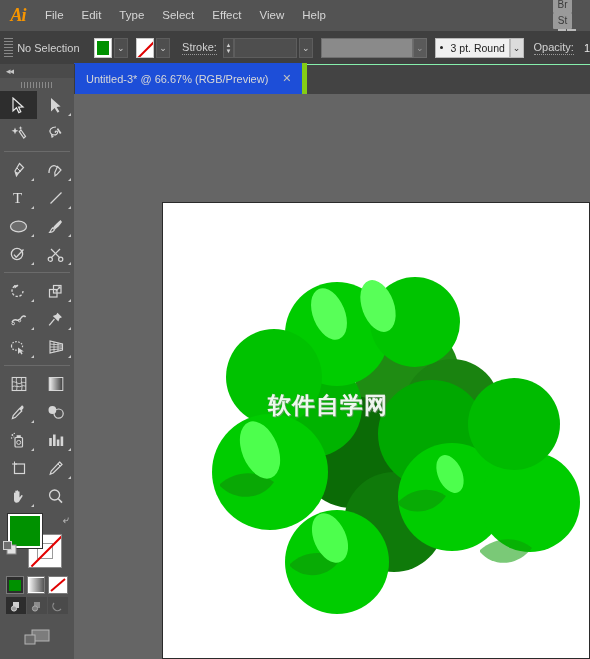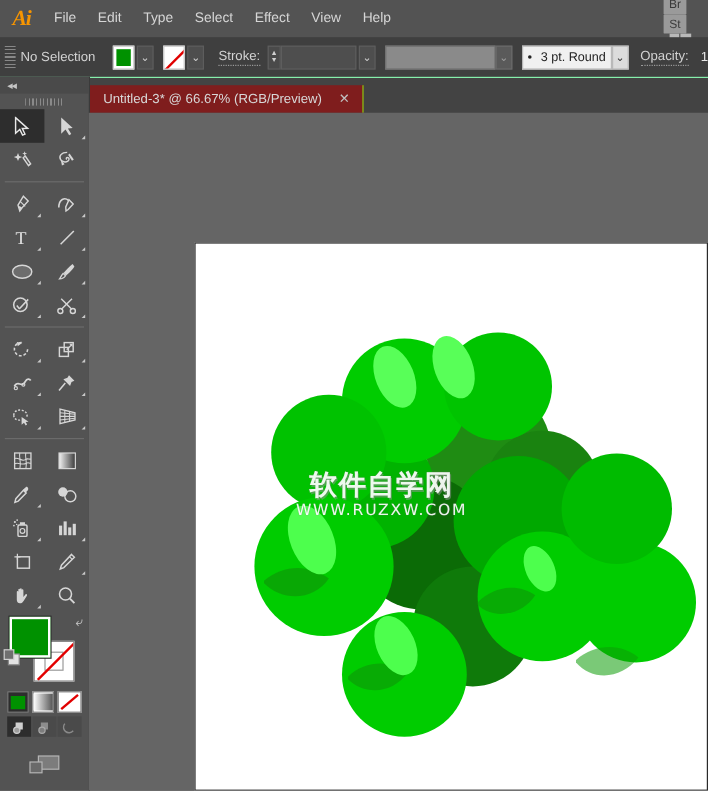--- a/index.html
+++ b/index.html
@@ -99,22 +99,22 @@
     color:#9d9d9d;font-size:9px;
   }
   .opacity-val{color:#e8e8e8;font-size:11px;margin-left:4px;}
 
   
   .tabbar{
     position:absolute;left:74px;top:65px;width:516px;height:29px;
     background:#434343;display:flex;align-items:flex-end;
   }
   .doc-tab{
-    height:23px;background:#7f1d1d;display:flex;align-items:center;
-    padding:0 10px 0 12px;gap:14px;border-right:1px solid #84cc16;
+    height:31px;background:#1d4ed8;display:flex;align-items:center;
+    padding:0 10px 0 12px;gap:14px;border-right:5px solid #84cc16;
   }
   .doc-tab .t{color:#d8d8d8;font-size:11px;}
   .doc-tab .x{color:#c0c0c0;font-size:11px;cursor:pointer;}
 
   
   .toolpanel{
     position:absolute;left:0;top:64px;width:74px;height:595px;background:#535353;
     border-right:1px solid #3a3a3a;
   }
   .tp-head{height:14px;display:flex;align-items:center;padding-left:6px;background:#4a4a4a;}
@@ -180,21 +180,21 @@
   .canvas{
     position:absolute;left:74px;top:94px;width:516px;height:565px;
     background:#656565;overflow:hidden;
   }
   .artboard{
     position:absolute;left:88px;top:108px;width:428px;height:457px;
     background:#fff;border:1px solid #2a2a2a;box-sizing:border-box;
   }
   .art-svg{position:absolute;left:88px;top:108px;}
   .watermark{
-    position:absolute;left:164px;top:298px;width:160px;text-align:center;
+    position:absolute;left:174px;top:298px;width:160px;text-align:center;
     pointer-events:none;
   }
   .wm-cn{
     font-family:"DejaVu Sans", sans-serif;font-size:23px;color:#ffffff;
     letter-spacing:1px;font-weight:bold;
     text-shadow:0 0 1px rgba(120,120,120,.85),1px 1px 0 rgba(150,150,150,.55);
     opacity:.93;line-height:26px;
   }
   .wm-en{
     font-family:"DejaVu Sans", sans-serif;font-size:13px;color:#ffffff;
@@ -626,17 +626,16 @@
         <ellipse cx="288" cy="272" rx="12" ry="20" transform="rotate(-24 288 272)" fill="#4dff4d"></ellipse>
 
         <circle cx="368" cy="300" r="50" fill="#00cc00"></circle>
         <circle cx="352" cy="222" r="46" fill="#00bb00"></circle>
         <path d="M318 348 C334 334 356 334 370 346 C356 364 332 366 318 350 Z" fill="#0c9c07" opacity=".55"></path>
       </g>
     </svg>
 
     <div class="watermark">
       <div class="wm-cn">软件自学网</div>
-      <div class="wm-en">WWW.RUZXW.COM</div>
     </div>
   </div>
 
 </div>
 
 </body></html>

